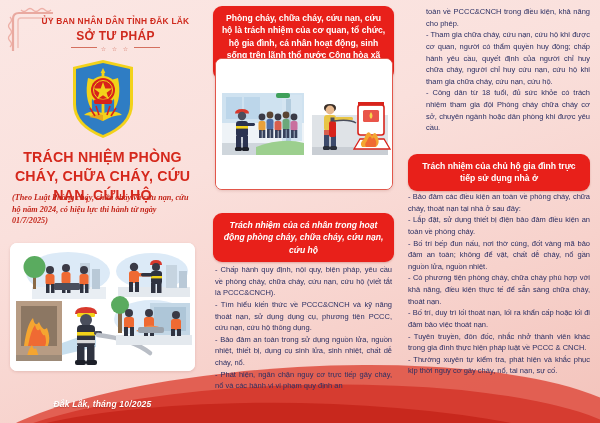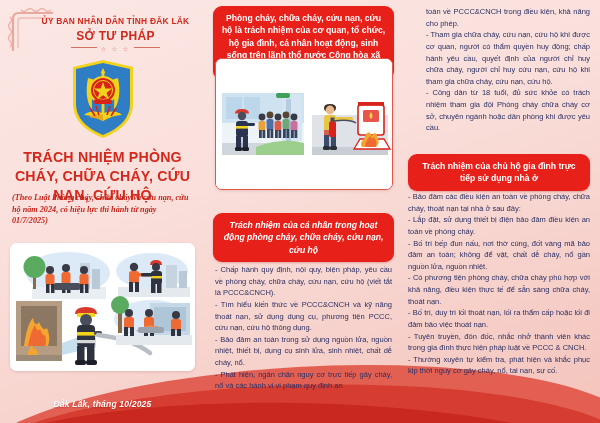--- a/index.html
+++ b/index.html
@@ -374,19 +374,19 @@
       <p>- Công dân từ 18 tuổi, đủ sức khỏe có trách nhiệm tham gia đội Phòng cháy chữa cháy cơ sở, chuyên ngành hoặc dân phòng khi được yêu cầu.</p>
     </div>
 
     <div class="redbox redbox-right">Trách nhiệm của chủ hộ gia đình trực tiếp sử dụng nhà ở</div>
 
     <div class="body-text bt-right-bot">
       <p>- Bảo đảm các điều kiện an toàn về phòng cháy, chữa cháy, thoát nạn tại nhà ở sau đây:</p>
       <p>- Lắp đặt, sử dụng thiết bị điện bảo đảm điều kiện an toàn về phòng cháy.</p>
       <p>- Bố trí bếp đun nấu, nơi thờ cúng, đốt vàng mã bảo đảm an toàn; không để vật, chất dễ cháy, nổ gần nguồn lửa, nguồn nhiệt.</p>
       <p>- Có phương tiện phòng cháy, chữa cháy phù hợp với khả năng, điều kiện thực tế để sẵn sàng chữa cháy, thoát nạn.</p>
-      <p>- Bố trí, duy trì lối thoát nạn, lối ra thẩm cấp hoặc lối đi đảm bảo việc thoát nạn.</p>
+      <p>- Bố trí, duy trì lối thoát nạn, lối ra khẩn cấp hoặc lối đi đảm bảo việc thoát nạn.</p>
       <p>- Tuyên truyền, đôn đốc, nhắc nhở thành viên khác trong gia đình thực hiện pháp luật về PCCC &amp; CNCH.</p>
       <p>- Thường xuyên tự kiểm tra, phát hiện và khắc phục kịp thời nguy cơ gây cháy, nổ, tai nạn, sự cố.</p>
     </div>
   </div>
 
 </div>
 
 </body></html>

